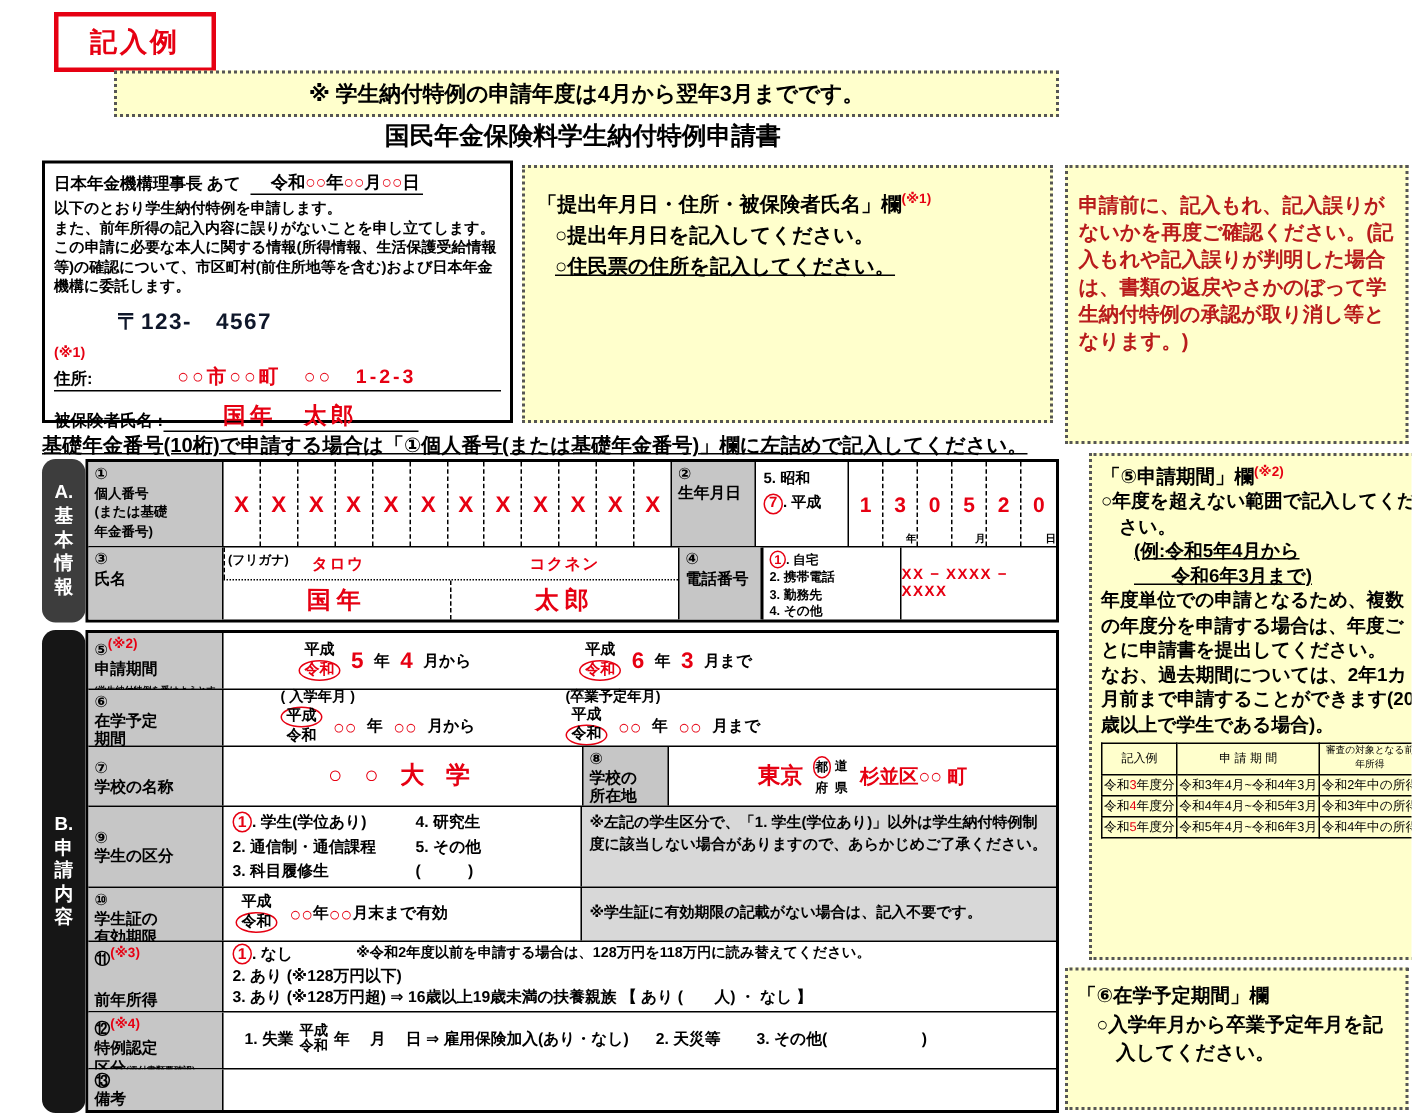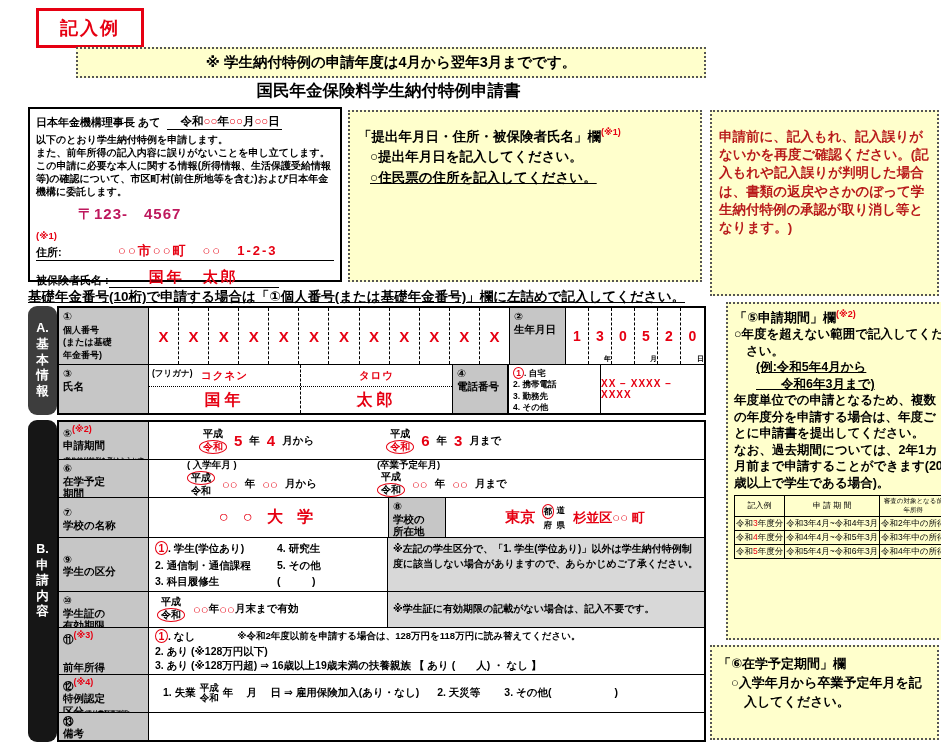--- a/index.html
+++ b/index.html
@@ -12,21 +12,21 @@
   
   .example-box{left:36px;top:8px;width:102px;height:34px;border:3px solid #e60012;display:flex;align-items:center;justify-content:center;font-size:18px;font-weight:bold;color:#e60012;letter-spacing:2px;}
   .banner{left:76px;top:47px;width:626px;height:27px;background:#ffffcc;border:2px dotted #555;display:flex;align-items:center;justify-content:center;font-size:14.5px;font-weight:bold;}
   .doc-title{left:28px;top:80px;width:676px;text-align:center;font-size:16.5px;font-weight:bold;padding-left:45px;box-sizing:border-box;}
 
   
   .decl{left:28px;top:107px;width:314px;height:175px;border:2px solid #000;box-sizing:border-box;padding:5px 6px 0 6px;}
   .decl-l1{display:flex;align-items:flex-end;font-size:11px;font-weight:bold;}
   .decl-date{border-bottom:1.5px solid #000;margin-left:6px;padding:0 2px 0 14px;font-size:11.5px;}
   .decl-body{font-size:10px;font-weight:bold;line-height:1.3;margin-top:3px;}
-  .decl-postal{color:#be185d;font-size:15px;font-weight:bold;margin:7px 0 0 42px;letter-spacing:1px;}
+  .decl-postal{color:#0f172a;font-size:15px;font-weight:bold;margin:7px 0 0 42px;letter-spacing:1px;}
   .decl-ref{color:#e60012;font-size:9.5px;font-weight:bold;margin-top:6px;}
   .decl-row{display:flex;align-items:flex-end;border-bottom:1.5px solid #000;margin-top:1px;}
   .decl-lab{font-size:11px;font-weight:bold;white-space:nowrap;}
   .decl-val{flex:1;text-align:center;color:#e60012;font-weight:bold;font-size:13px;letter-spacing:2px;}
   .decl-row2{display:flex;align-items:flex-end;margin-top:7px;}
   .decl-val2{width:170px;text-align:center;color:#e60012;font-weight:bold;font-size:15px;border-bottom:1.5px solid #000;letter-spacing:3px;}
 
   
   .ybox{background:#ffffcc;border:2px dotted #555;box-sizing:border-box;}
   .submit-note{left:348px;top:110px;width:354px;height:172px;padding:14px 8px;font-size:13.5px;font-weight:bold;line-height:1.55;}
@@ -164,20 +164,24 @@
         <div class="xc">X</div>
         <div class="xc">X</div>
         <div class="xc">X</div>
         <div class="xc">X</div>
         <div class="xc">X</div>
       </div>
       <div class="glbl" style="width:56px;">
         <span>②</span><br>
         <span>生年月日</span>
       </div>
+      <div class="eracell">
+        <div>5. 昭和</div>
+        <div><span class="cnum red">7</span><span>. 平成</span></div>
+      </div>
       <div style="display:flex;">
         <div class="bc">
             <span>1</span>
             <span class="bu"></span>
           </div>
         <div class="bc">
             <span>3</span>
             <span class="bu">年</span>
           </div>
         <div class="bc">
@@ -199,25 +203,25 @@
       </div>
     </div>
     <div class="frow" style="height:49px;">
       <div class="glbl" style="width:90px;">
         <span>③</span><br>
         <span>氏名</span>
       </div>
       <div class="nameblock">
         <span class="fr-lab">(フリガナ)</span>
         <div class="fr-top">
+          <div class="half half2">
+              <span class="furiv">タロウ</span>
+            </div>
           <div class="half">
               <span class="furiv">コクネン</span>
-            </div>
-          <div class="half half2">
-              <span class="furiv">タロウ</span>
             </div>
         </div>
         <div class="fr-bot">
           <div class="half">
               <span class="namev">国年</span>
             </div>
           <div class="half half2">
               <span class="namev">太郎</span>
             </div>
         </div>

